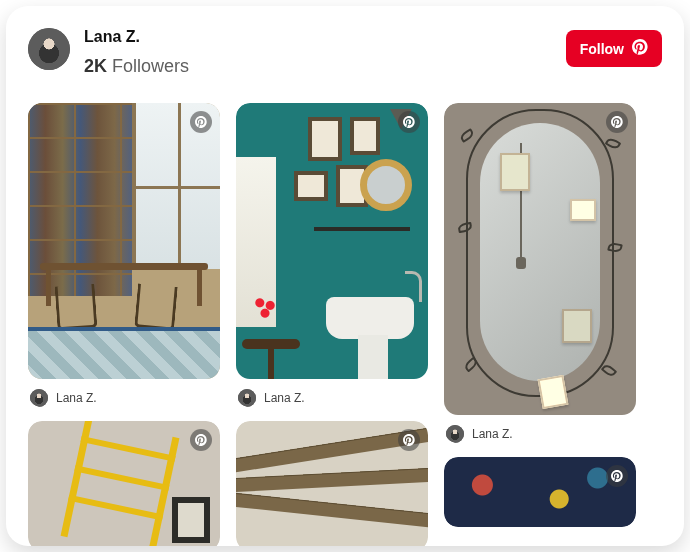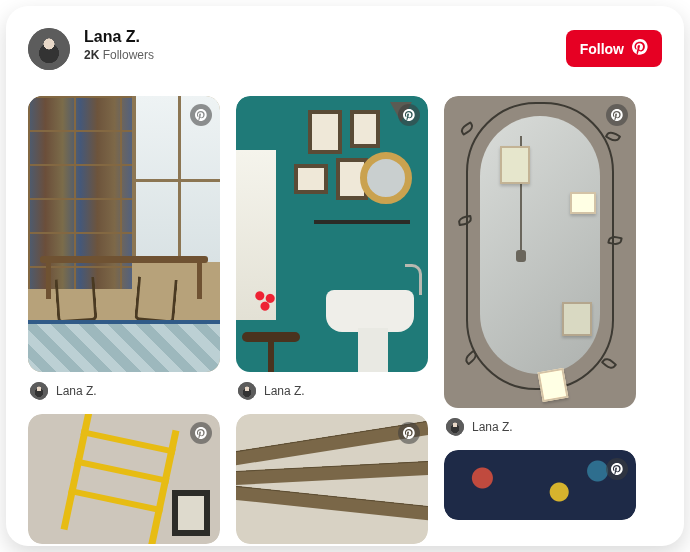--- a/index.html
+++ b/index.html
@@ -7,21 +7,21 @@
   .card {
     position:absolute; inset:0; margin:6px; background:#fff; border-radius:22px;
     box-shadow: 0 8px 22px rgba(0,0,0,.15);
     padding:22px 22px 0 22px; overflow:hidden;
   }
   .header { display:flex; align-items:flex-start; justify-content:space-between; }
   .profile { display:flex; gap:14px; align-items:flex-start; }
   .avatar { width:42px; height:42px; border-radius:50%; background:#555; position:relative; overflow:hidden; }
   .avatar::after { content:""; position:absolute; inset:0; border-radius:50%; background: radial-gradient(circle at 50% 38%, #e8d8c8 0 16%, transparent 17%), radial-gradient(circle at 50% 60%, #333 0 30%, transparent 31%), #5c5c5c; }
   .name { font-size:16px; font-weight:700; }
-  .sub { font-size:12px; color:#5f5f5f; margin-top:2px; }
+  .sub { font-size:18px; color:#5f5f5f; margin-top:10px; }
   .sub b { color:#333; }
   .follow-btn {
     display:flex; align-items:center; gap:8px;
     background:#e60023; color:#fff; border:none; border-radius:8px;
     font-weight:700; font-size:14px; padding:9px 14px; cursor:pointer;
     margin-top:2px;
   }
   .follow-btn svg { width:16px; height:16px; fill:#fff; }
 
   .grid { position:relative; margin-top:26px; height:470px; }

